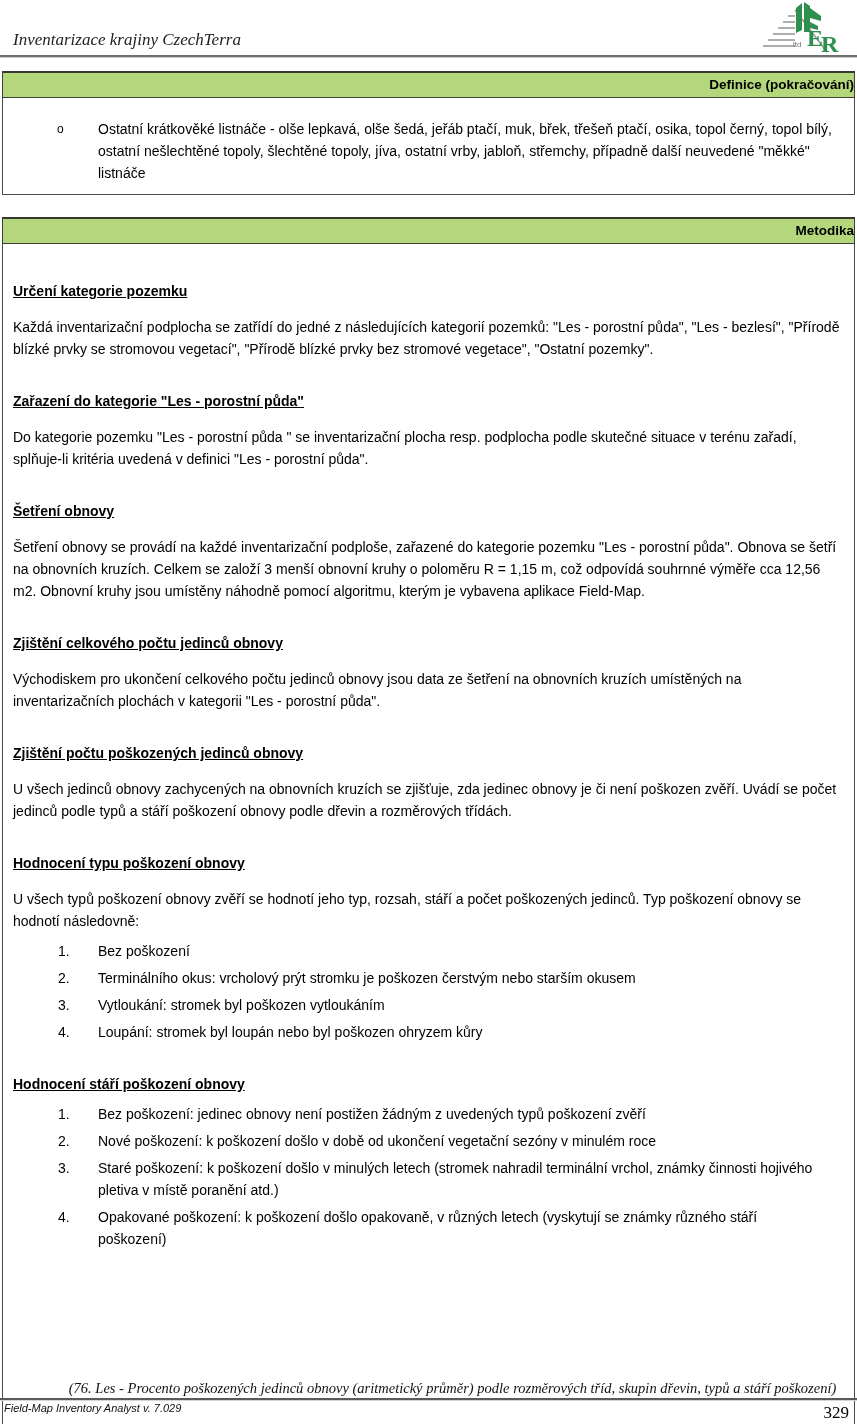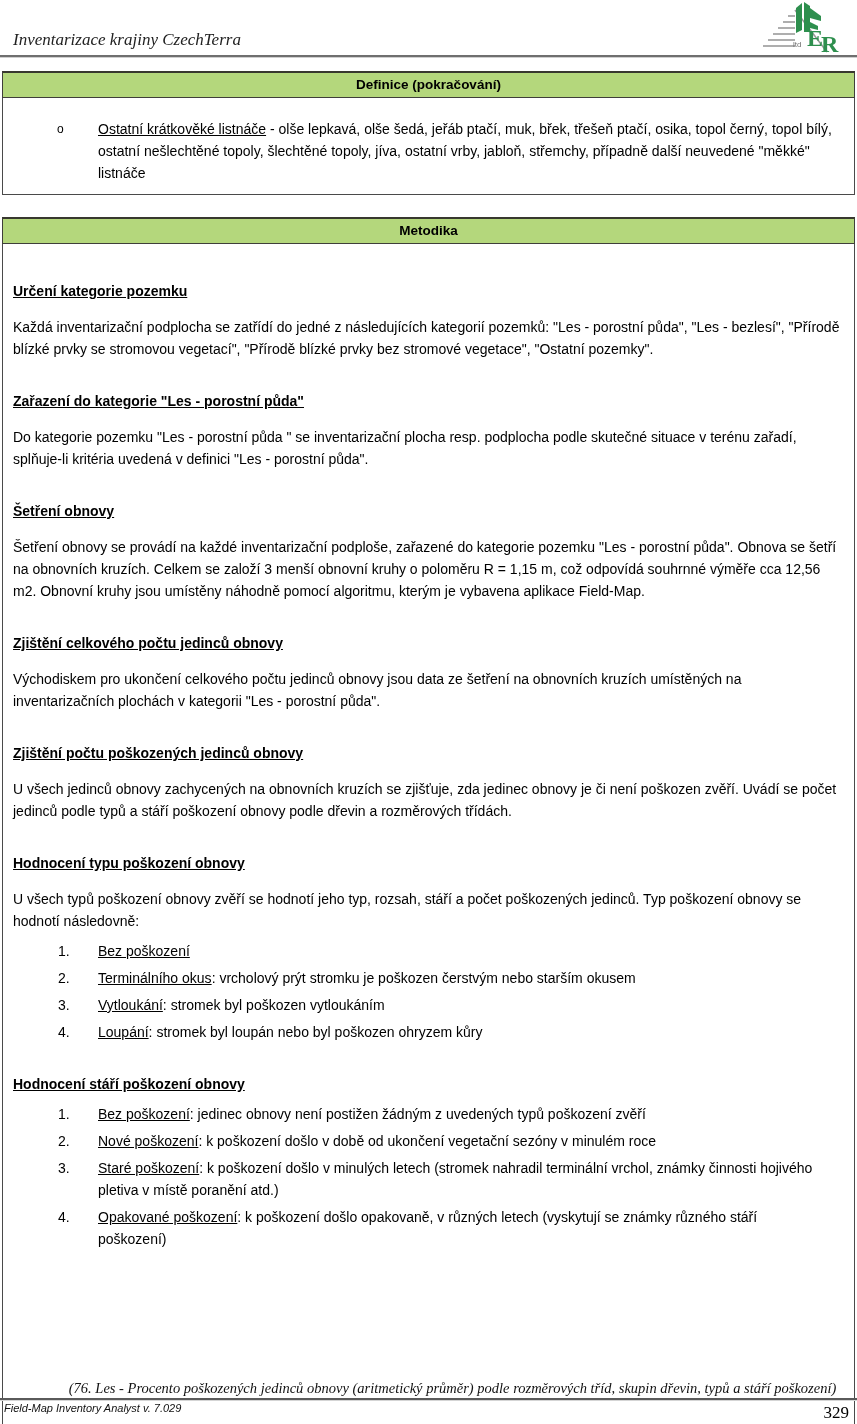--- a/index.html
+++ b/index.html
@@ -30,38 +30,38 @@
   
   .sec{margin:0 2px;}
   .sec-def{margin-top:13px;}
   .sec-met{margin-top:22px;border-radius:7px;}
   .sec-bar{
     box-sizing:border-box;
     height:27px;
     background:#b4d77c;
     border:1px solid #3f3f3a;
     border-top:2px solid #38382f;
-    text-align:center;
+    text-align:right;
     font-size:13.5px;
     font-weight:bold;
     line-height:24px;
   }
   .sec-body{
     box-sizing:border-box;
     background:#fff;
     border:1px solid #4a4a4a;
     border-top:none;
   }
   .def-body{height:97px;padding:20px 16px 0 14px;}
   .met-body{height:1310px;padding:36px 8px 8px 8px;}
   
   .bullet-row{display:flex;font-size:14px;line-height:22px;}
   .bullet-marker{margin-left:40px;width:41px;flex:0 0 41px;font-size:12px;}
   .bullet-text{flex:1;}
-  .u{text-decoration:underline;}
+  .u{}
   
   .met-h{
     font-size:14px;font-weight:bold;text-decoration:underline;
     margin:30px 0 0 2px;line-height:22px;
   }
   .met-h.first{margin-top:0;}
   .met-p{font-size:14px;line-height:22px;margin:14px 4px 0 2px;}
   .ol{margin-top:8px;}
   .ol-item{display:flex;font-size:14px;line-height:22px;margin-top:5px;}
   .ol-num{margin-left:47px;width:40px;flex:0 0 40px;}

